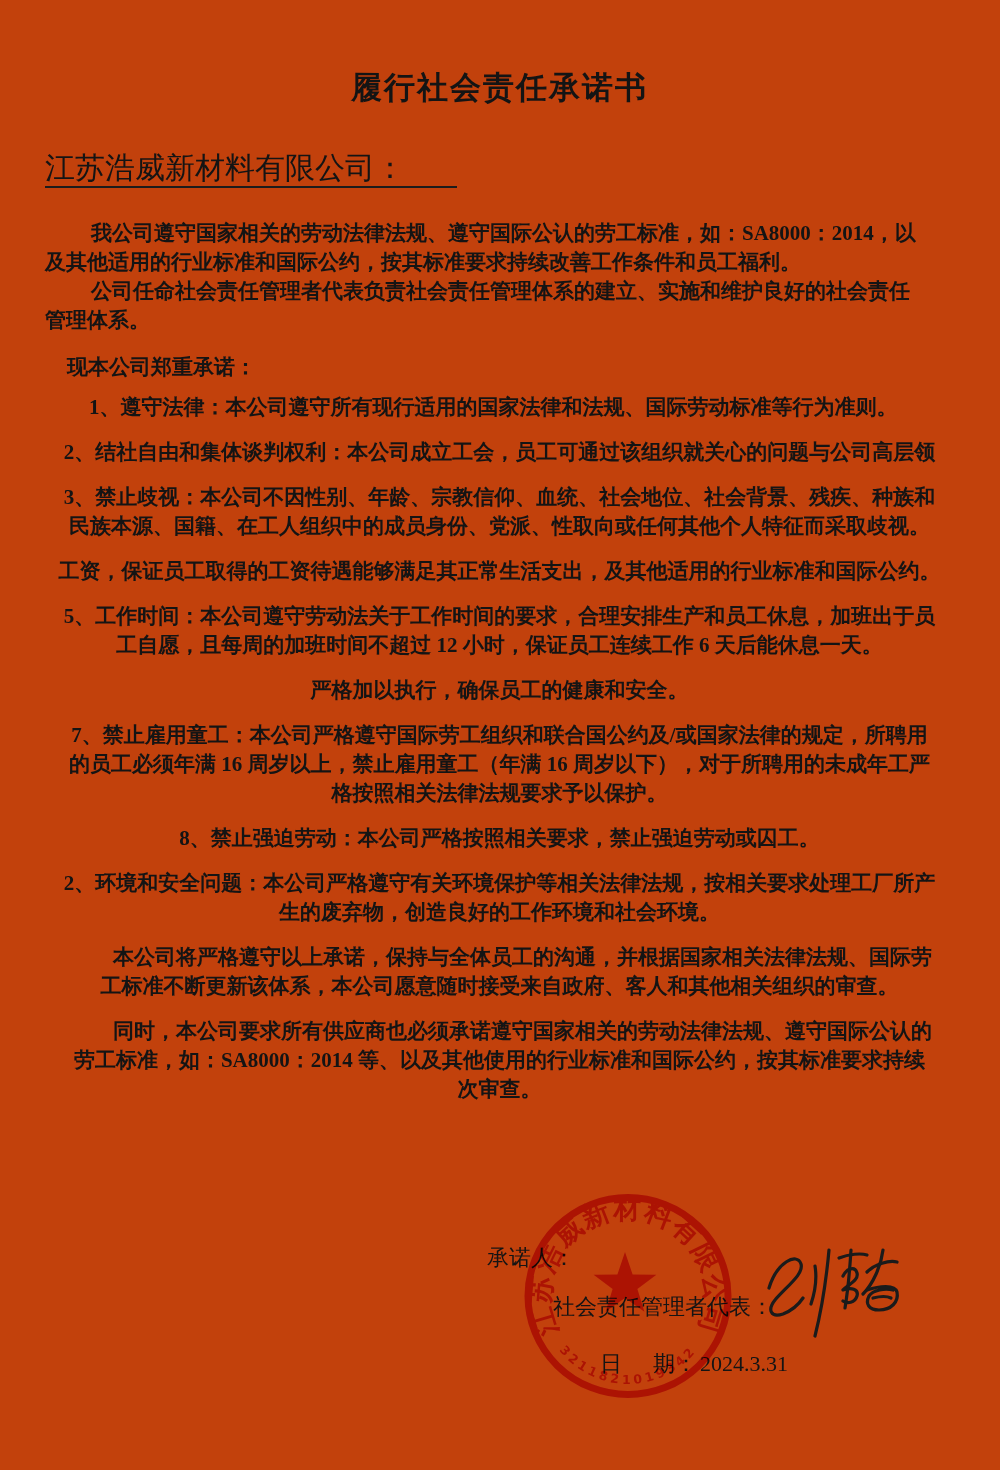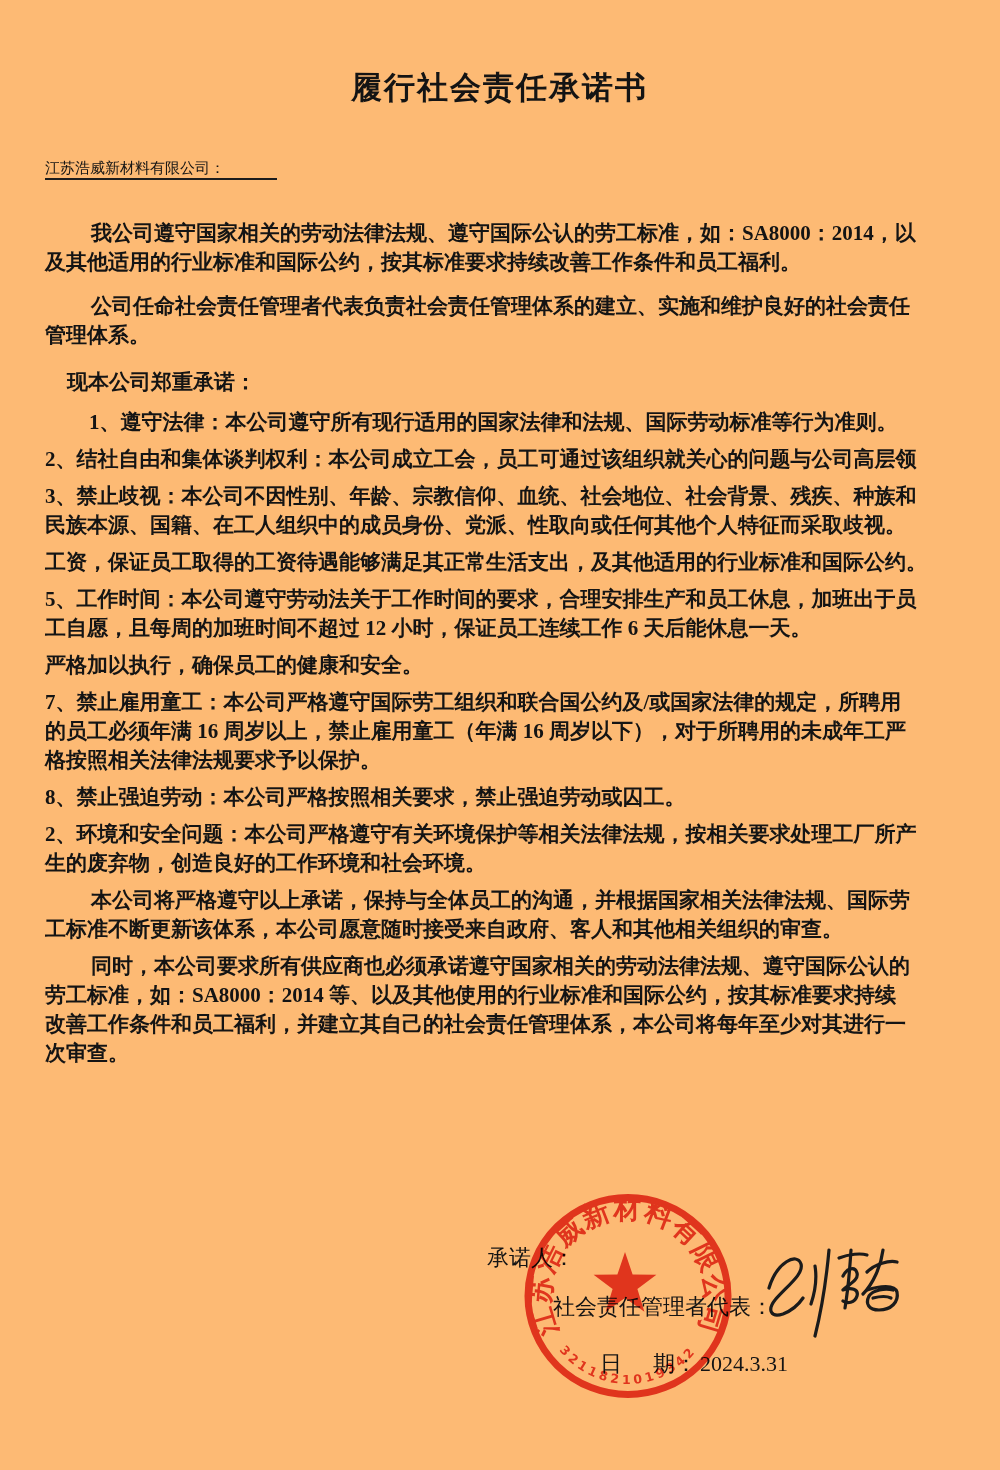--- a/index.html
+++ b/index.html
@@ -1,51 +1,51 @@
 <!DOCTYPE html>
 <html><head>
 <meta charset="utf-8">
 <style>
   html,body { margin:0; padding:0; background:#ffffff; }
   .page {
     position:relative;
     width:1000px; height:1470px;
-    background:#fdba74;
+    background:#c2410c;
     font-family:"Liberation Serif","DejaVu Serif",serif;
     color:#141414;
     overflow:hidden;
   }
   .content { position:absolute; left:45px; top:0; width:909px; }
 
   .doc-title {
     margin:70px 0 0 0;
     text-align:center;
     font-size:31px;
     font-weight:700;
     letter-spacing:2px;
     line-height:36px;
   }
 
-  .addressee { margin-top:47px; font-size:15px; line-height:30px; }
+  .addressee { margin-top:47px; font-size:30px; line-height:30px; }
   .addr-underline {
     border-bottom:2px solid #1c1c1c;
     padding-right:52px;
     padding-bottom:2px;
   }
 
   .para { font-size:21px; line-height:29px;font-weight:bold; }
   .para .line { white-space:nowrap; }
   .para.indent2 .line:first-child { text-indent:46px; }
   .p-pledge { text-indent:22px; }
 
   .p-intro1 { margin-top:36px; }
-  .p-intro2 { margin-top:15px; }
+  .p-intro2 { }
   .p-pledge { margin-top:18px; }
   .p-item1  { margin-top:11px;margin-left:44px; }
-  .p-block  { margin-top:8px; }
+  .p-block  { margin-top:16px;text-align:center; }
 
   .sig-promisor { position:absolute; left:487px; top:1243px; font-size:22px; }
   .sig-rep      { position:absolute; left:553px; top:1292px; font-size:22px; }
   .sig-date     { position:absolute; left:600px; top:1349px; font-size:22px; white-space:nowrap; }
   .sig-date .qi  { margin-left:31px; }
   .sig-date .val { margin-left:3px; font-family:"Liberation Serif","DejaVu Serif",serif; }
 
   .autograph { position:absolute; left:763px; top:1244px; width:142px; height:98px; }
   .autograph path { fill:none; stroke:#1b1b1b; stroke-width:3.2; stroke-linecap:round; stroke-linejoin:round; }
 
@@ -122,21 +122,20 @@
     </div>
 
     <div class="para indent2 p-block">
       <div class="line">本公司将严格遵守以上承诺，保持与全体员工的沟通，并根据国家相关法律法规、国际劳</div>
       <div class="line">工标准不断更新该体系，本公司愿意随时接受来自政府、客人和其他相关组织的审查。</div>
     </div>
 
     <div class="para indent2 p-block">
       <div class="line">同时，本公司要求所有供应商也必须承诺遵守国家相关的劳动法律法规、遵守国际公认的</div>
       <div class="line">劳工标准，如：SA8000：2014 等、以及其他使用的行业标准和国际公约，按其标准要求持续</div>
-      <div class="line">改善工作条件和员工福利，并建立其自己的社会责任管理体系，本公司将每年至少对其进行一</div>
       <div class="line">次审查。</div>
     </div>
 
   </div>
 
   <div class="sig-promisor">承诺人：</div>
   <div class="sig-rep">社会责任管理者代表：</div>
 
   <svg class="autograph" viewBox="0 0 142 98" aria-label="signature">
     <path d="M 6,44 C 14,18 34,8 38,20 C 41,30 24,42 12,56 C 4,66 8,74 20,70 C 30,66 36,60 40,54"></path>

